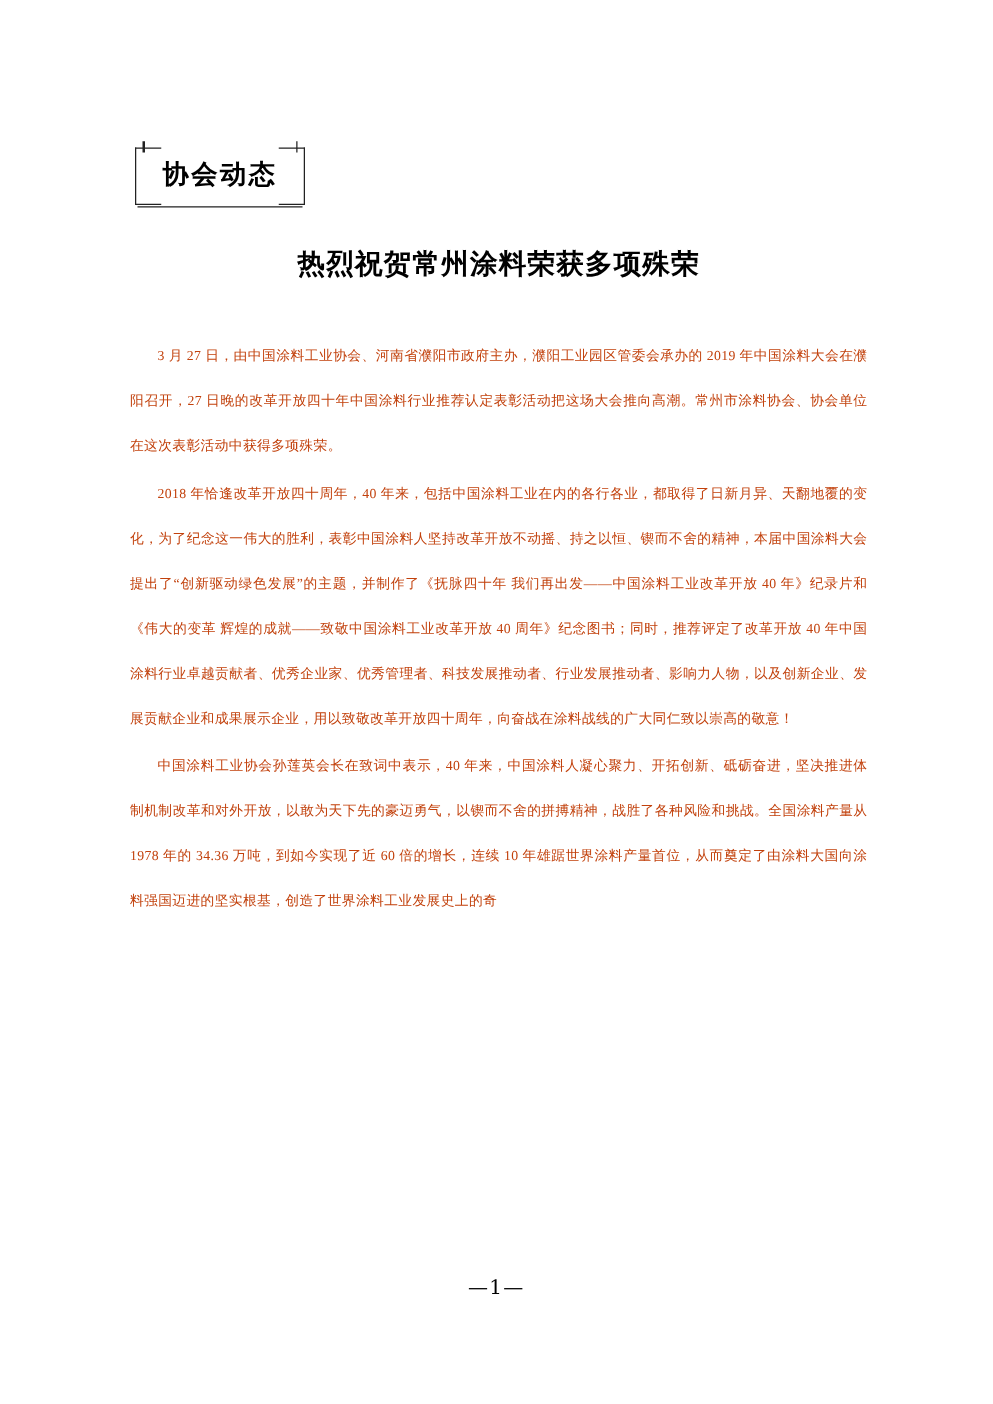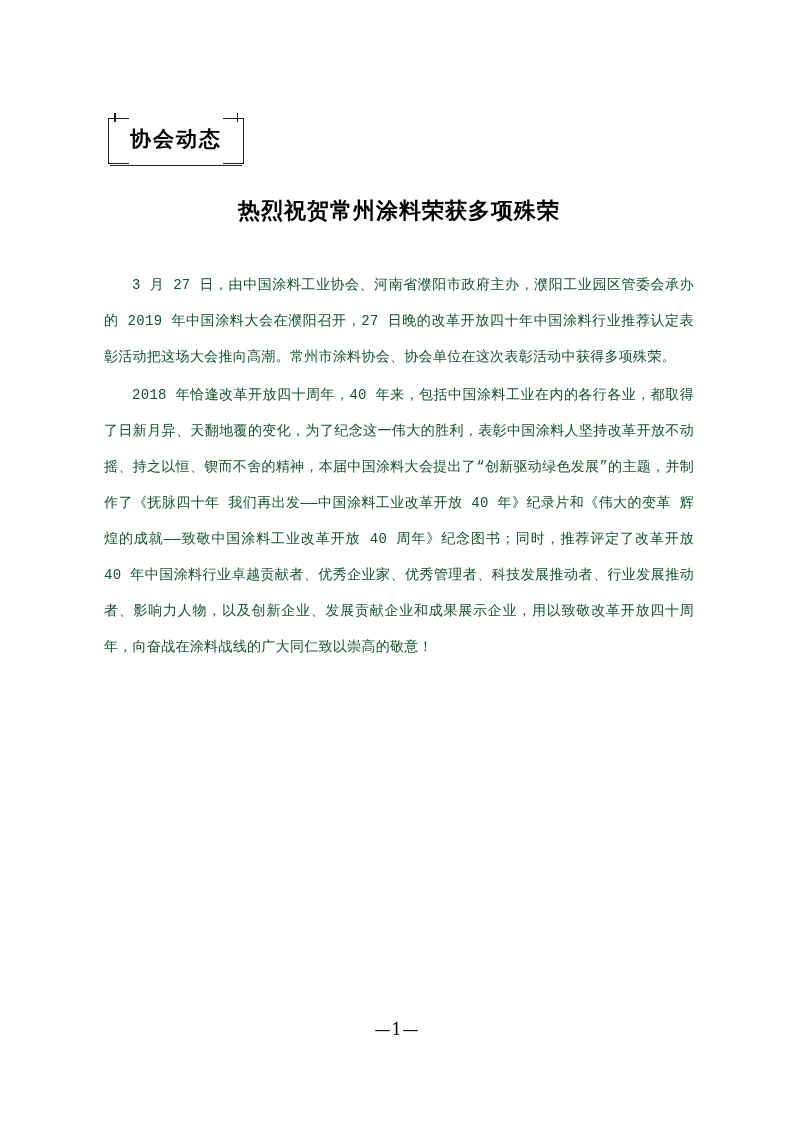--- a/index.html
+++ b/index.html
@@ -92,28 +92,28 @@
     text-align: center;
     font-family: "DejaVu Serif", "Liberation Serif", serif;
     font-weight: bold;
     font-size: 22px;
     letter-spacing: 1px;
     margin: 34px 0 41px 0;
     color: #000;
   }
 
   .para {
-    font-family: Liberation Mono, monospace;
-    font-size: 14px;
+    font-family: Liberation Serif, serif;
+    font-size: 11px;
     line-height: 36px;
     text-align: justify;
     text-justify: inter-ideograph;
     text-indent: 2em;
     margin: 0 0 2px 0;
-    color: #14532d;
+    color: #c2410c;
     letter-spacing: 0.3px;
   }
 
   .page-number {
     position: absolute;
     left: 0;
     right: 0;
     top: 1020px;
     text-align: center;
     font-family: "DejaVu Serif", "Liberation Serif", serif;
@@ -134,17 +134,18 @@
         <span class="banner-tick-right"></span>
         <span class="banner-text">协会动态</span>
         <span class="banner-underline"></span>
       </div>
     </div>
 
     <h1 class="doc-title">热烈祝贺常州涂料荣获多项殊荣</h1>
 
     <p class="para">3 月 27 日，由中国涂料工业协会、河南省濮阳市政府主办，濮阳工业园区管委会承办的 2019 年中国涂料大会在濮阳召开，27 日晚的改革开放四十年中国涂料行业推荐认定表彰活动把这场大会推向高潮。常州市涂料协会、协会单位在这次表彰活动中获得多项殊荣。</p>
     <p class="para">2018 年恰逢改革开放四十周年，40 年来，包括中国涂料工业在内的各行各业，都取得了日新月异、天翻地覆的变化，为了纪念这一伟大的胜利，表彰中国涂料人坚持改革开放不动摇、持之以恒、锲而不舍的精神，本届中国涂料大会提出了“创新驱动绿色发展”的主题，并制作了《抚脉四十年 我们再出发——中国涂料工业改革开放 40 年》纪录片和《伟大的变革 辉煌的成就——致敬中国涂料工业改革开放 40 周年》纪念图书；同时，推荐评定了改革开放 40 年中国涂料行业卓越贡献者、优秀企业家、优秀管理者、科技发展推动者、行业发展推动者、影响力人物，以及创新企业、发展贡献企业和成果展示企业，用以致敬改革开放四十周年，向奋战在涂料战线的广大同仁致以崇高的敬意！</p>
+    <p class="para">中国涂料工业协会孙莲英会长在致词中表示，40 年来，中国涂料人凝心聚力、开拓创新、砥砺奋进，坚决推进体制机制改革和对外开放，以敢为天下先的豪迈勇气，以锲而不舍的拼搏精神，战胜了各种风险和挑战。全国涂料产量从 1978 年的 34.36 万吨，到如今实现了近 60 倍的增长，连续 10 年雄踞世界涂料产量首位，从而奠定了由涂料大国向涂料强国迈进的坚实根基，创造了世界涂料工业发展史上的奇</p>
 
   </div>
 
   <div class="page-number">—1—</div>
 </div>
 
 </body></html>

